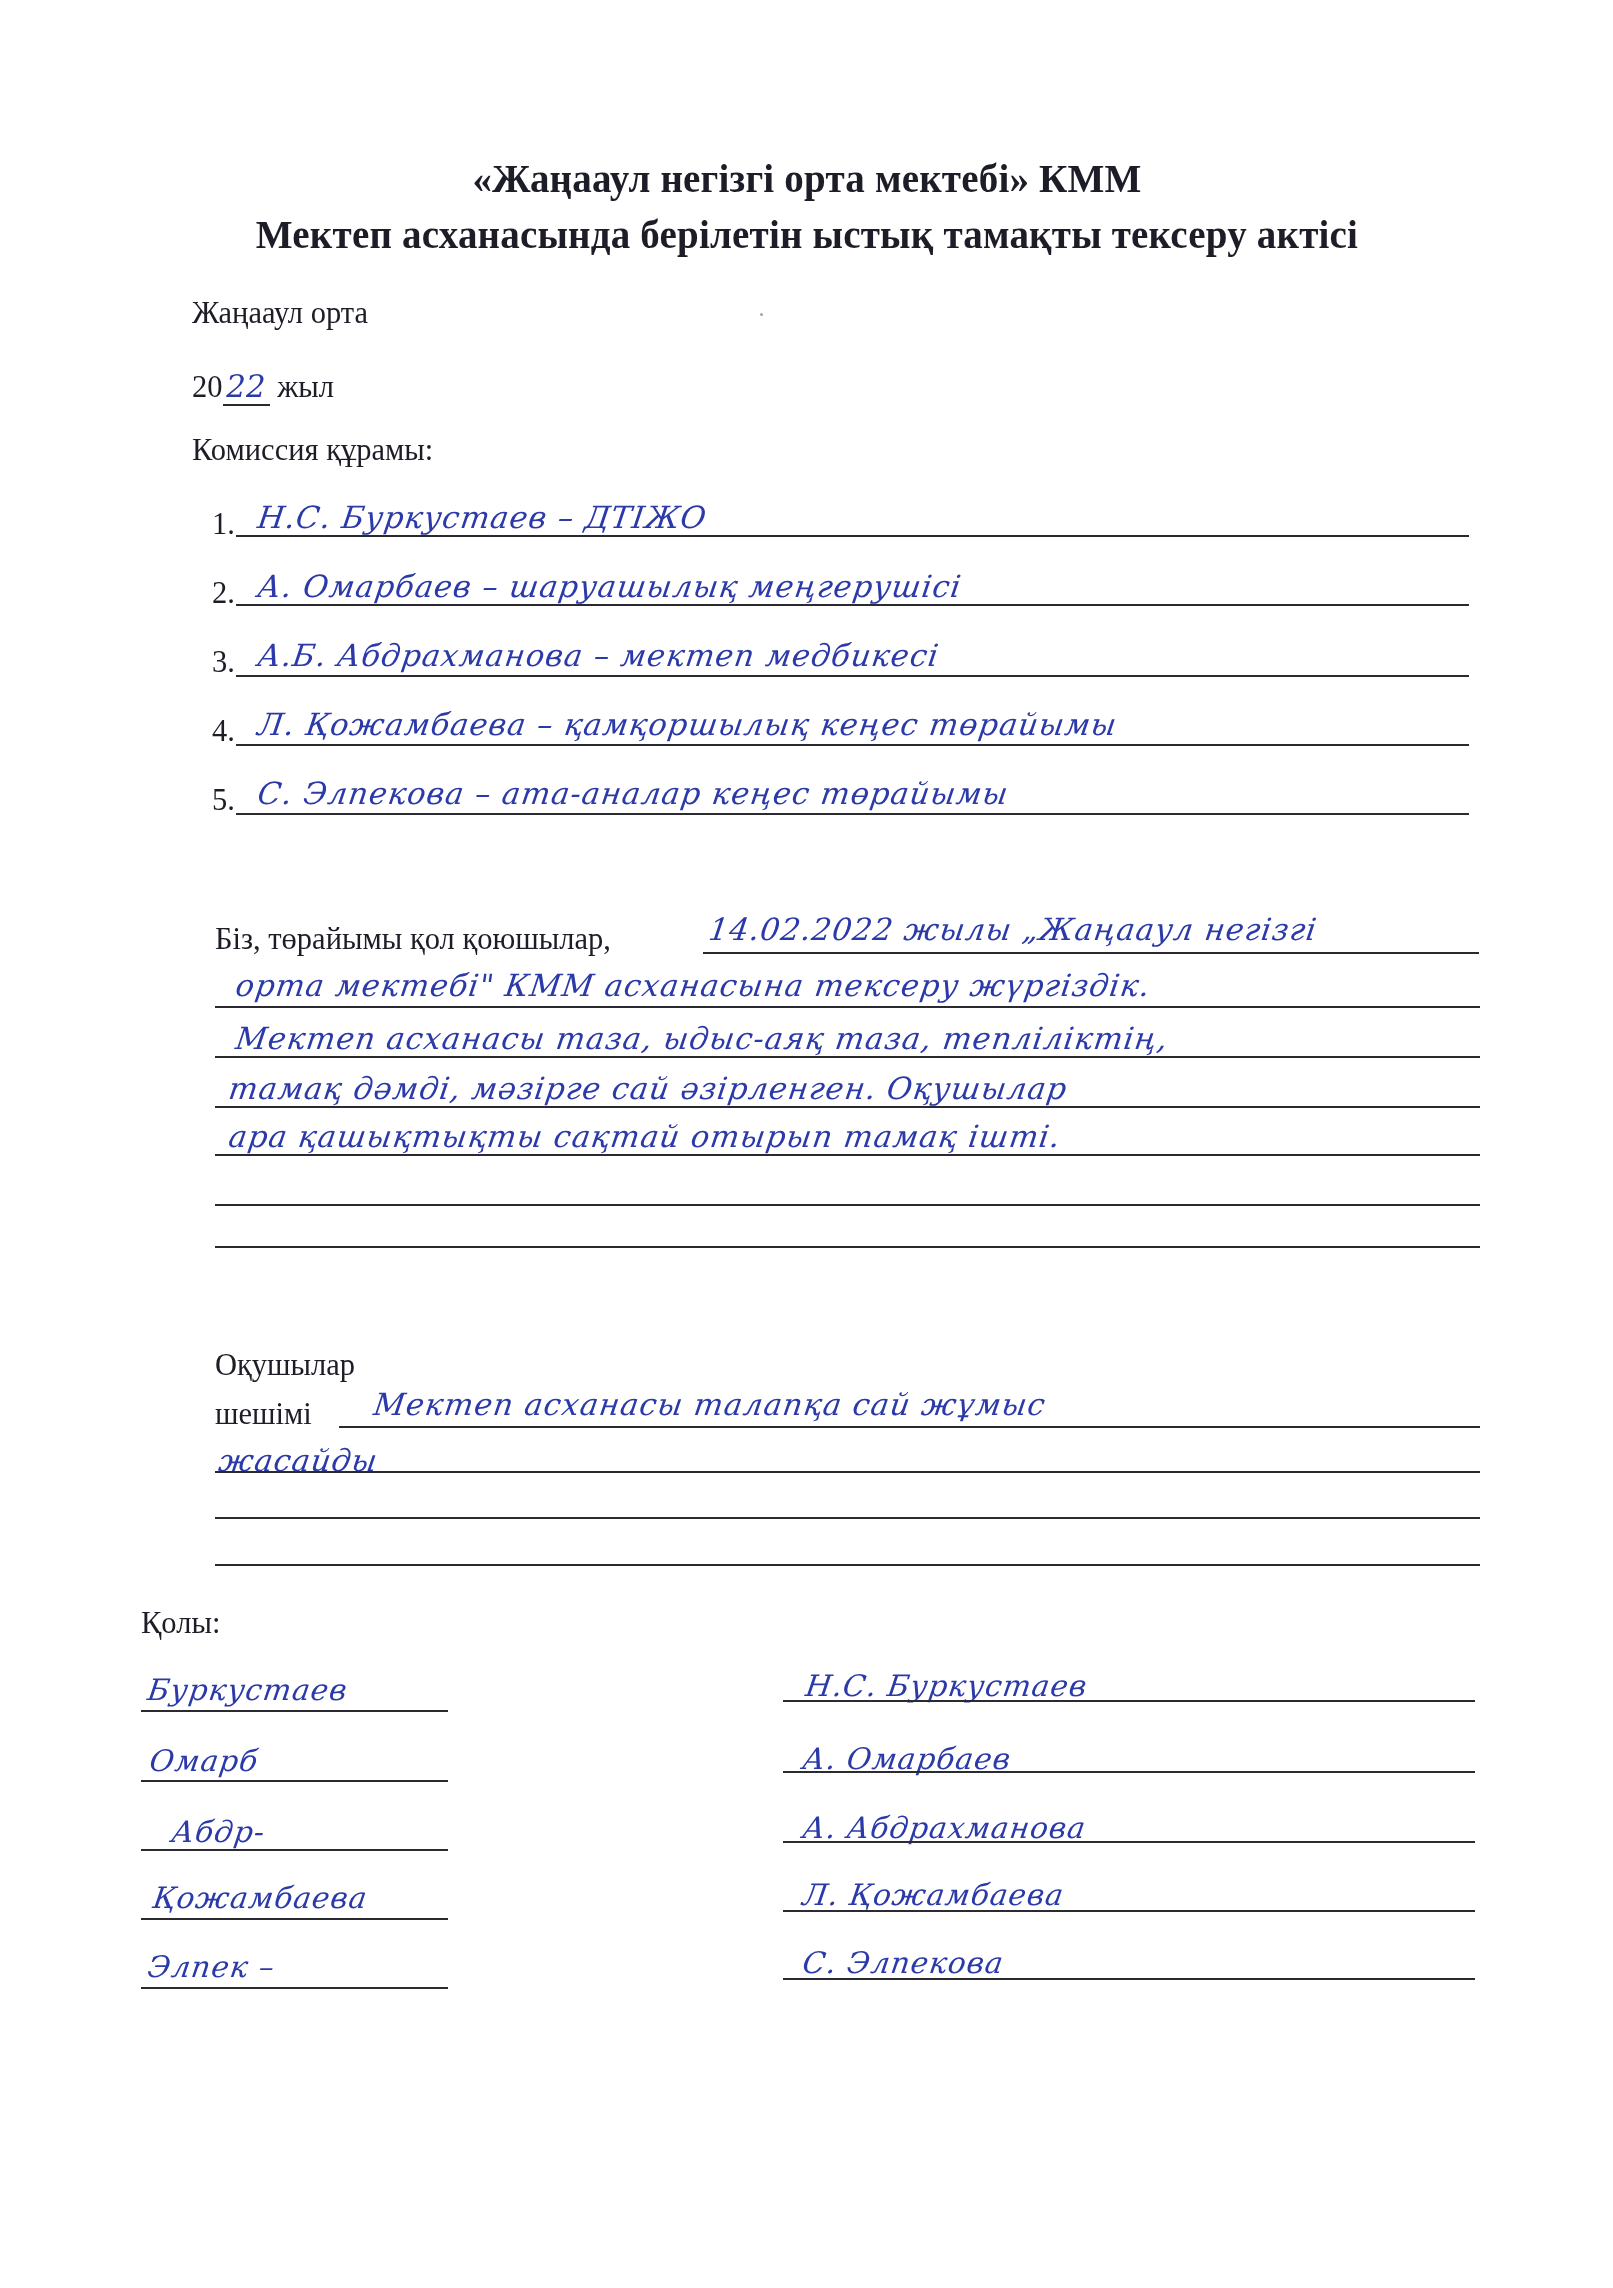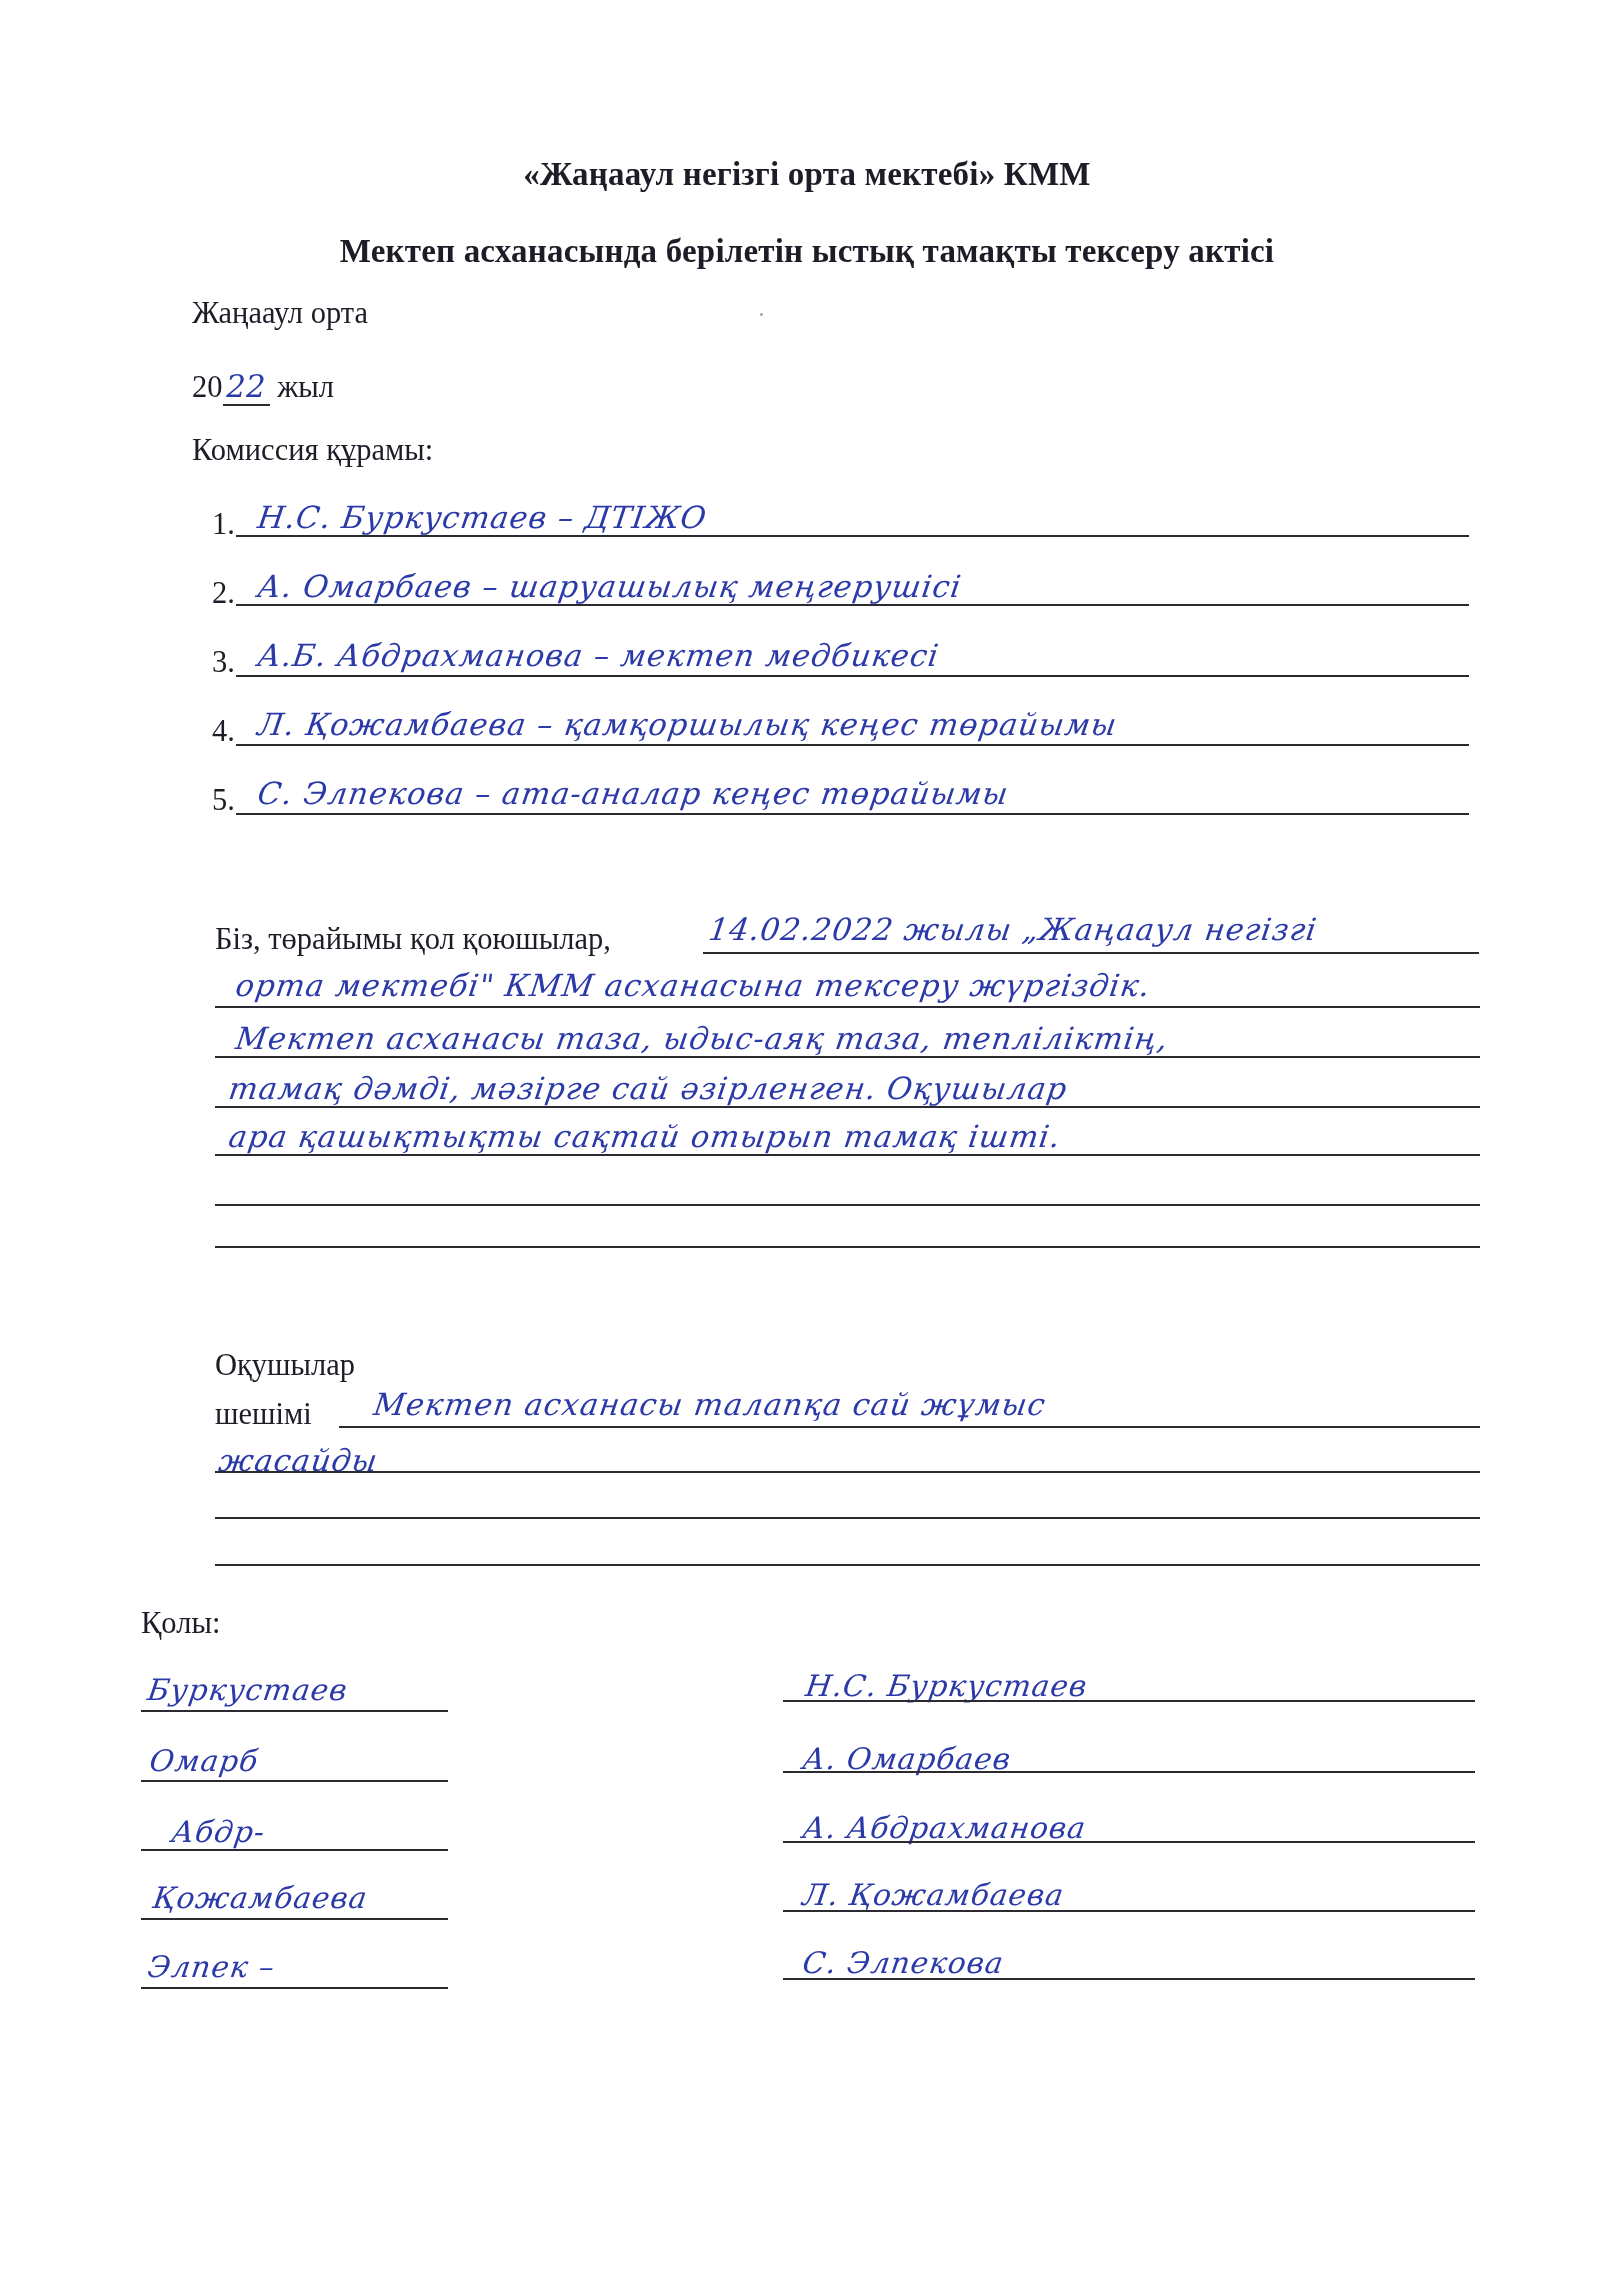--- a/index.html
+++ b/index.html
@@ -2,41 +2,41 @@
 <html><head>
 <meta charset="utf-8">
 <style>
   html, body { margin: 0; padding: 0; background: #ffffff; }
   body {
     width: 1614px; height: 2288px; position: relative; overflow: hidden;
     font-family: "Liberation Serif", "DejaVu Serif", serif; color: #1d1d28;
   }
   .abs { position: absolute; }
   .title {
-    left: 0; width: 1614px; text-align: center; font-weight: bold; font-size: 33px;
+    left: 0; width: 1614px; text-align: center; font-weight: bold; font-size: 39px;
     letter-spacing: 0.2px;
   }
   .printed { font-size: 30.5px; white-space: nowrap; }
   .line { position: absolute; height: 2px; background: #2a2a30; }
   .hand {
     position: absolute; font-family: "DejaVu Serif", serif; font-style: italic;
     color: #2b3aa8; font-size: 30.5px; white-space: nowrap; letter-spacing: 1px;
     transform: skewX(-8deg);
   }
   .hand.sig { font-size: 29.6px; }
   .year-hand { display: inline-block; width: 47px; border-bottom: 2px solid #2a2a30;
     color: #2b3aa8; font-style: italic; font-family: "DejaVu Serif", serif; text-align: center; font-size: 31px; }
   .num { position: absolute; font-size: 30.5px; }
   .speck { position: absolute; width: 3px; height: 3px; background: #9aa; border-radius: 50%; }
 </style>
 </head>
 <body>
 
 <div class="abs title" style="top:156px;">«Жаңааул негізгі орта мектебі» КММ</div>
-<div class="abs title" style="top:233px;">Мектеп асханасында берілетін ыстық тамақты тексеру актісі</div>
+<div class="abs title" style="top:212px;">Мектеп асханасында берілетін ыстық тамақты тексеру актісі</div>
 
 <div class="abs printed" style="left:192px; top:296px;">Жаңааул орта</div>
 <div class="abs printed" style="left:192px; top:368px;">
   <span>20</span><span class="year-hand">22</span>
   <span>жыл</span>
 </div>
 
 <div class="abs printed" style="left:192px; top:433px;">Комиссия құрамы:</div>
 
 <div>

